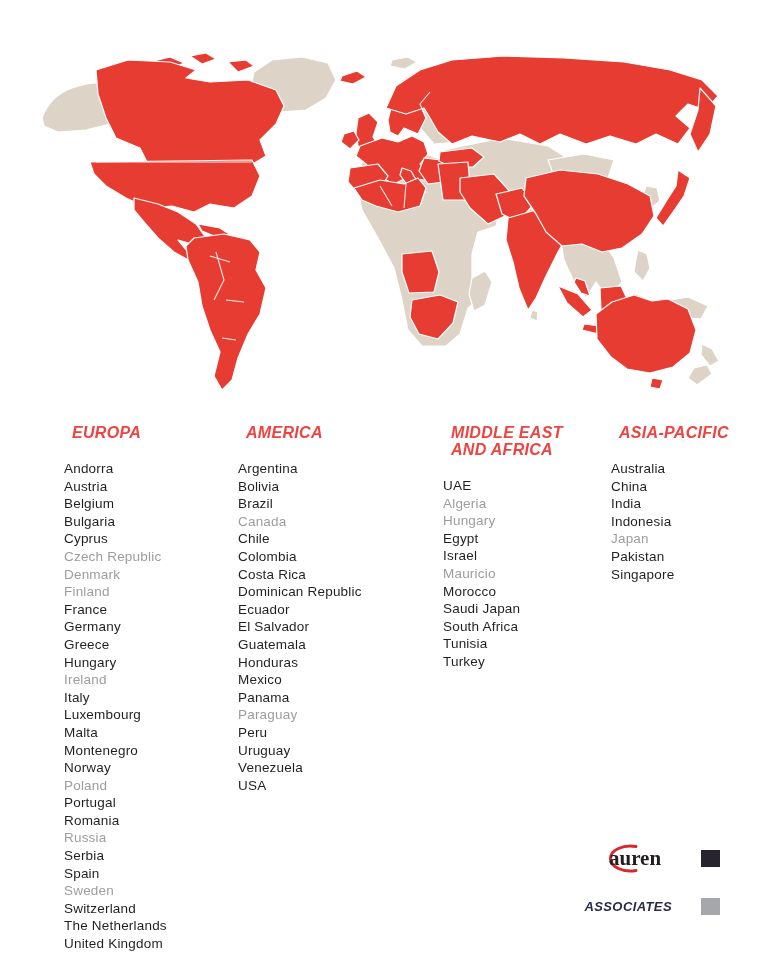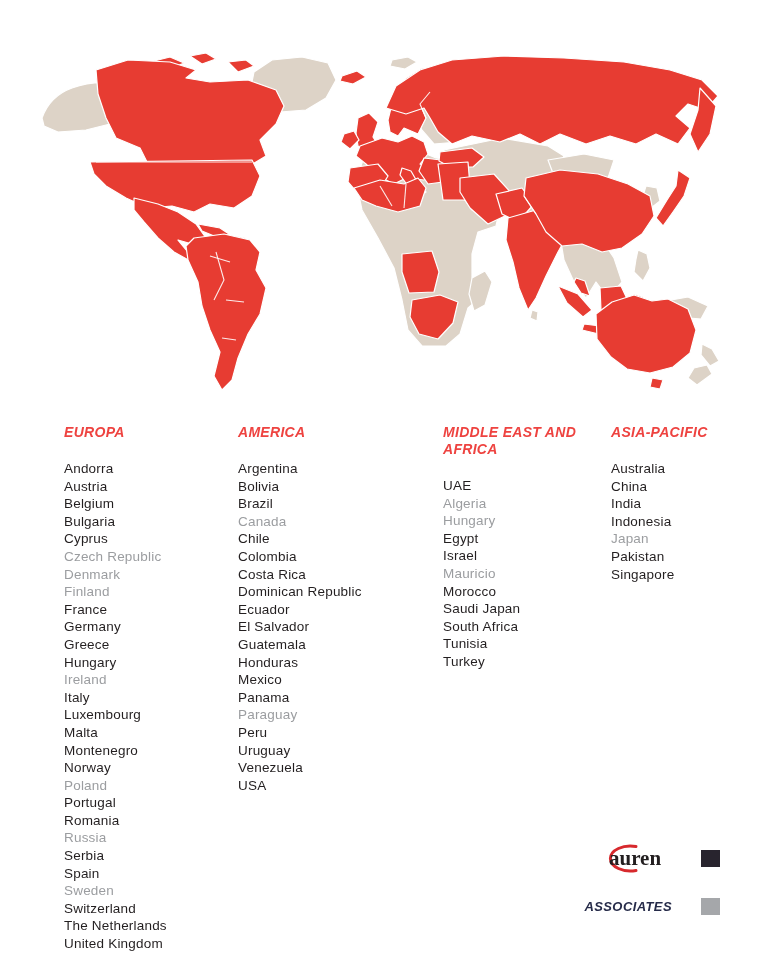--- a/index.html
+++ b/index.html
@@ -20,22 +20,22 @@
   .member{fill:var(--map-member-red);stroke:#ffffff;stroke-width:1.2;stroke-linejoin:round;}
   .border-line{fill:none;stroke:#ffffff;stroke-width:1.1;opacity:.9;}
 
   .columns{position:absolute;left:0;top:424px;width:764px;}
   .col{position:absolute;top:0;}
   .col-1{left:64px;width:165px;}
   .col-2{left:238px;width:190px;}
   .col-3{left:443px;width:142px;}
   .col-4{left:611px;width:140px;}
   .col h3{
-    color:var(--accent-red);font-size:14px;line-height:17px;font-weight:bold;
-    font-style:italic;letter-spacing:.3px;margin:0 0 19px 0;text-transform:uppercase;
+    color:var(--accent-red);font-size:16px;line-height:17px;font-weight:bold;
+    font-style:italic;letter-spacing:.3px;margin:0 0 19px 8px;text-transform:uppercase;
   }
   .col ul{list-style:none;}
   .col li{font-size:13.5px;line-height:17.6px;letter-spacing:.2px;}
   .style-auren{font-weight:normal;color:var(--text-black);}
   .style-antea{color:var(--text-black);}
   .style-associates{color:var(--text-gray);}
 
   .legend{position:absolute;left:556px;top:842px;width:164px;}
   .legend-row{display:flex;justify-content:flex-end;align-items:center;gap:29px;margin-bottom:16px;height:32px;}
   .swatch{width:19px;height:17px;flex:0 0 auto;}

